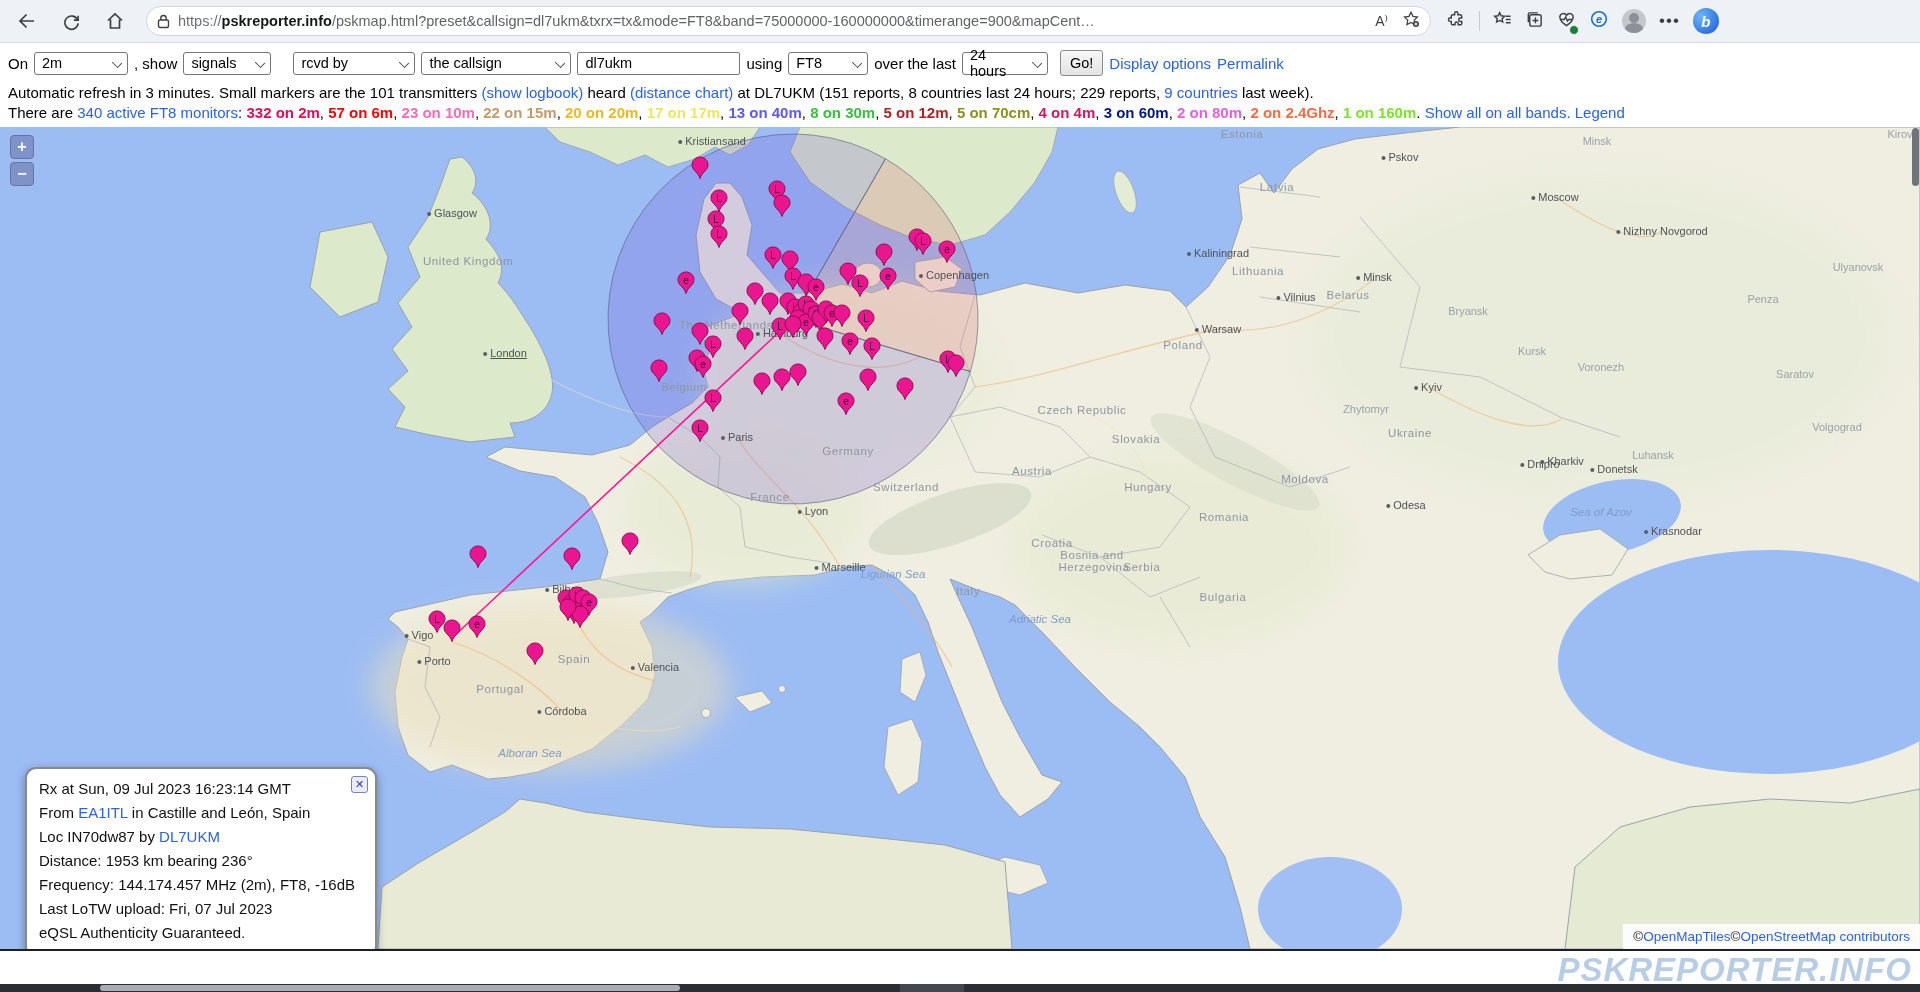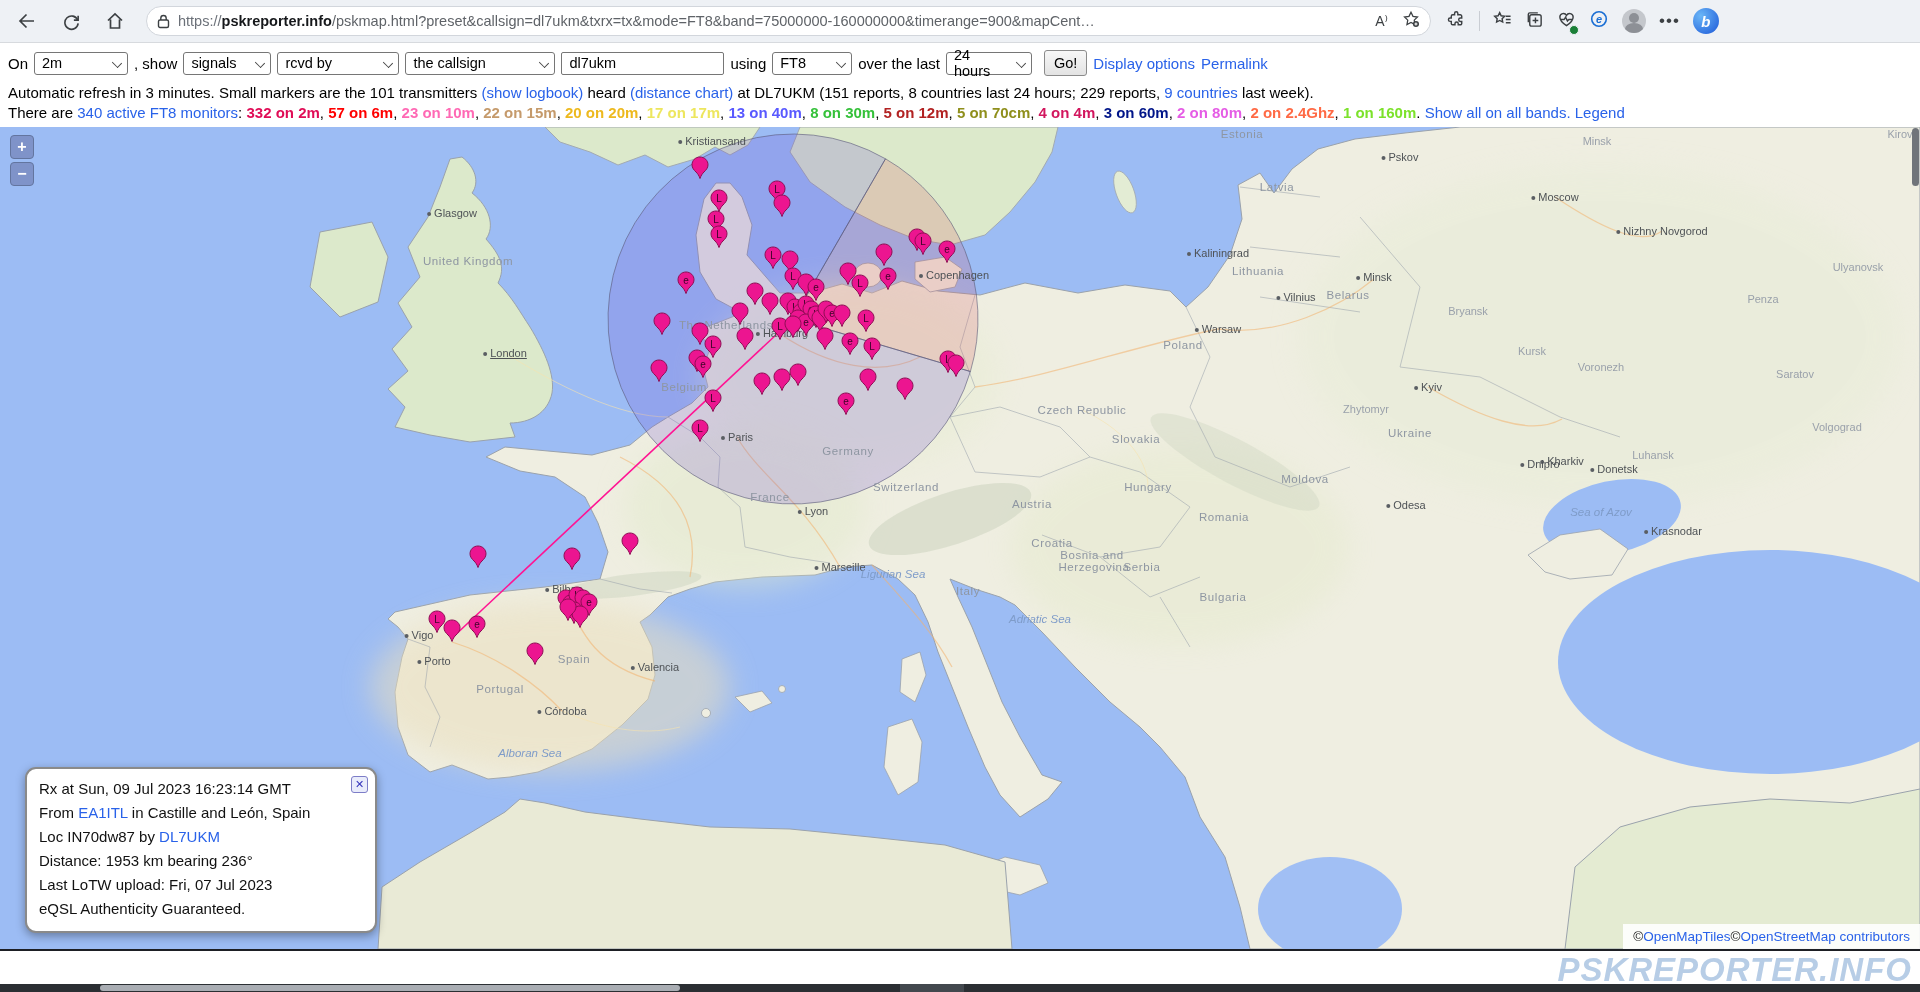--- a/index.html
+++ b/index.html
@@ -162,21 +162,21 @@
       <span>On</span>
       <span class="sel" style="width:94px;">
           <span>2m</span>
           <span class="chev"></span>
         </span>
       <span>, show</span>
       <span class="sel" style="width:88px;">
           <span>signals</span>
           <span class="chev"></span>
         </span>
-      <span class="sel" style="width:122px;">
+      <span class="sel" style="width:122px;margin-left:16px;">
           <span>rcvd by</span>
           <span class="chev"></span>
         </span>
       <span class="sel" style="width:150px;">
           <span>the callsign</span>
           <span class="chev"></span>
         </span>
       <span class="tin" style="width:163px;">
           <span>dl7ukm</span>
         </span>
@@ -321,21 +321,21 @@
         <div class="mlabel t" style="left: 1562px; top: 292px; margin-top: 42px;"><span class="cdot"></span>Kharkiv</div>
         <div class="mlabel r" style="left: 1653px; top: 328px;">Luhansk</div>
         <div class="mlabel t" style="left: 1540px; top: 337px;"><span class="cdot"></span>Dnipro</div>
         <div class="mlabel t" style="left: 1614px; top: 342px;"><span class="cdot"></span>Donetsk</div>
         <div class="mlabel c" style="left: 1305px; top: 352px;">Moldova</div>
         <div class="mlabel t" style="left: 1406px; top: 378px;"><span class="cdot"></span>Odesa</div>
         <div class="mlabel s" style="left: 1601px; top: 385px;">Sea of Azov</div>
         <div class="mlabel t" style="left: 1673px; top: 404px;"><span class="cdot"></span>Krasnodar</div>
         <div class="mlabel c" style="left: 1082px; top: 283px;">Czech Republic</div>
         <div class="mlabel c" style="left: 1136px; top: 312px;">Slovakia</div>
-        <div class="mlabel c" style="left: 1032px; top: 344px; margin-top: 33px;">Austria</div>
+        <div class="mlabel c" style="left: 1032px; top: 344px;">Austria</div>
         <div class="mlabel c" style="left: 1148px; top: 360px;">Hungary</div>
         <div class="mlabel c" style="left: 1052px; top: 416px;">Croatia</div>
         <div class="mlabel c" style="left: 1092px; top: 428px;">Bosnia and</div>
         <div class="mlabel c" style="left: 1094px; top: 440px;">Herzegovina</div>
         <div class="mlabel c" style="left: 1142px; top: 440px;">Serbia</div>
         <div class="mlabel c" style="left: 1224px; top: 390px;">Romania</div>
         <div class="mlabel c" style="left: 1223px; top: 470px;">Bulgaria</div>
         <div class="mlabel c" style="left: 968px; top: 464px;">Italy</div>
         <div class="mlabel c" style="left: 906px; top: 360px;">Switzerland</div>
         <div class="mlabel c" style="left: 770px; top: 370px;">France</div>
@@ -609,20 +609,21 @@
       <div class="zbtn">−</div>
     </div>
 
     <div class="popup">
       <div class="pclose">✕</div>
       <div id="popup-lines">
           <div class="pline"><span>Rx at Sun, 09 Jul 2023 16:23:14 GMT</span></div>
           <div class="pline"><span>From </span><span class="lnk">EA1ITL</span><span> in Castille and León, Spain</span></div>
           <div class="pline"><span>Loc IN70dw87 by </span><span class="lnk">DL7UKM</span></div>
           <div class="pline"><span>Distance: 1953 km bearing 236°</span></div>
+          <div class="pline"><span>Frequency: 144.174.457 MHz (2m), FT8, -16dB</span></div>
           <div class="pline"><span>Last LoTW upload: Fri, 07 Jul 2023</span></div>
           <div class="pline"><span>eQSL Authenticity Guaranteed.</span></div>
         </div>
     </div>
 
     <div class="attrib">
         <span>© </span>
         <span class="lnk">OpenMapTiles</span>
         <span> © </span>
         <span class="lnk">OpenStreetMap contributors</span>

